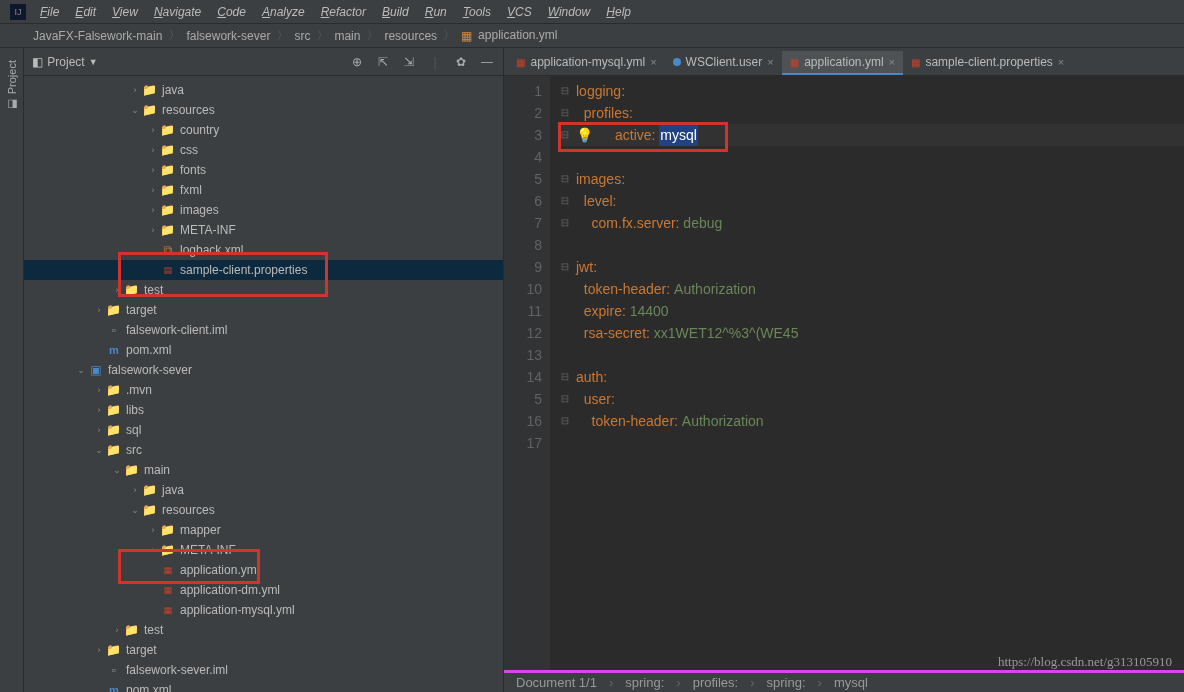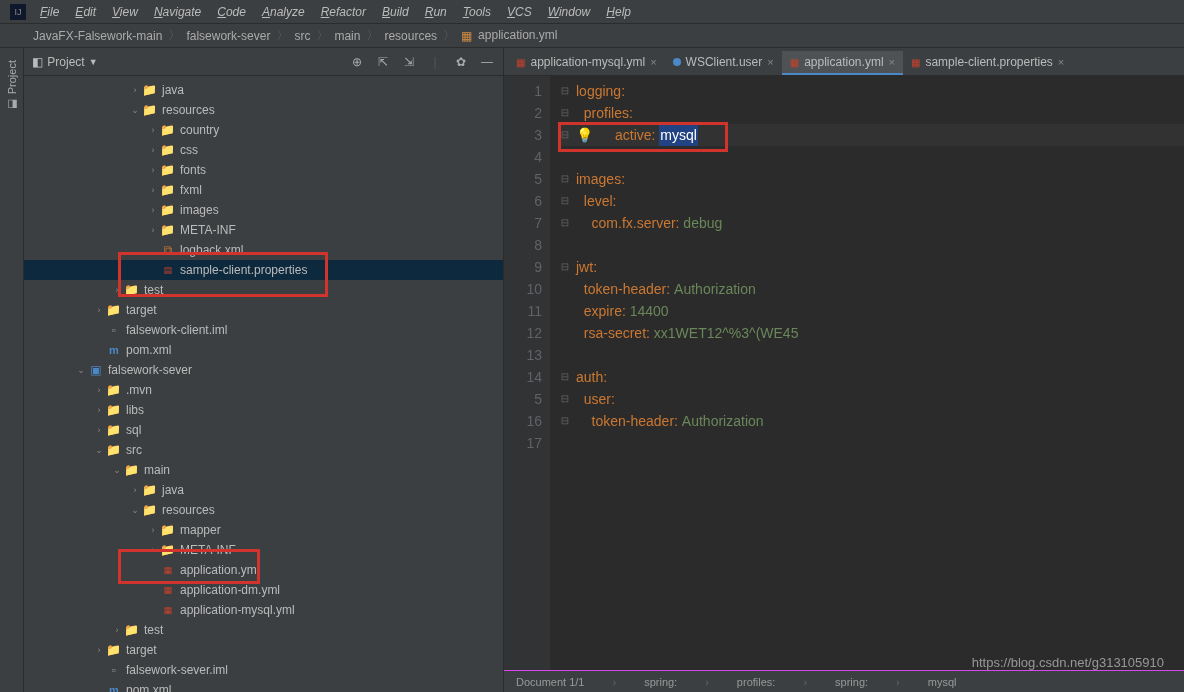--- a/index.html
+++ b/index.html
@@ -41,23 +41,23 @@
 .gutter { width:46px; background:#313335; color:#606366; text-align:right; padding:4px 8px 0 0; line-height:22px; }
 .code { flex:1; padding:4px 0 0 10px; line-height:22px; position:relative; }
 .code-line { white-space:pre; height:22px; display:flex; align-items:center; }
 .fold { color:#606366; margin-right:6px; font-size:10px; width:10px; display:inline-block; text-align:center; }
 .k-key { color:#cc7832; }
 .k-str { color:#6a8759;text-align:center; }
 .k-cmt { color:#629755; font-style:normal; }
 .k-sel { background:#214283; color:#fff; padding:0 1px; }
 .bulb { color:#f0a732; margin-right:6px; }
 .hl-line { background:#323232; }
-.status-bar { position:absolute; bottom:0; right:0; height:22px; background:#3c3f41; display:flex; align-items:center; padding:0 12px; gap:28px; color:#999; font-size:11px; border-top:1px solid #d946ef; width:calc(100% - 504px); }
+.status-bar { position:absolute; bottom:0; right:0; height:22px; background:#3c3f41; display:flex; align-items:center; padding:0 12px; gap:12px; color:#999; font-size:13px; border-top:3px solid #d946ef; width:calc(100% - 504px); }
 .status-sep { color:#666; }
-.watermark { position:absolute; right:20px; bottom:22px; color:#aaa; font-size:13px; opacity:0.85; }
+.watermark { position:absolute; right:12px; bottom:22px; color:#aaa; font-size:13px; opacity:0.85;font-family:Liberation Serif, serif; }
 </style>
 </head>
 <body>
 
 <div class="menubar">
   <div class="app-icon">IJ</div>
   <div id="menu-items" style="display: flex;">
       <div class="menu-item"><u>F</u>ile</div>
       <div class="menu-item"><u>E</u>dit</div>
       <div class="menu-item"><u>V</u>iew</div>

